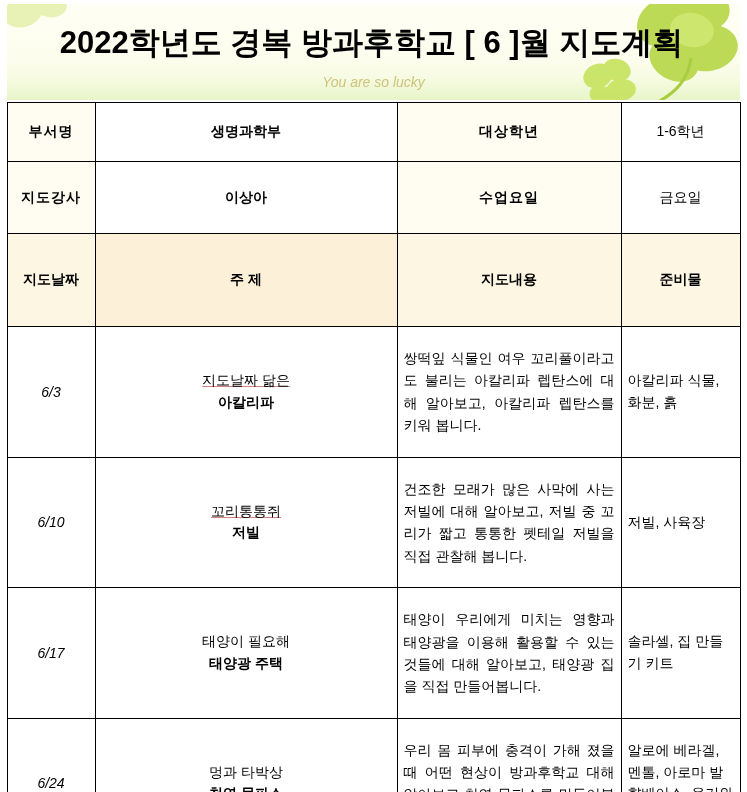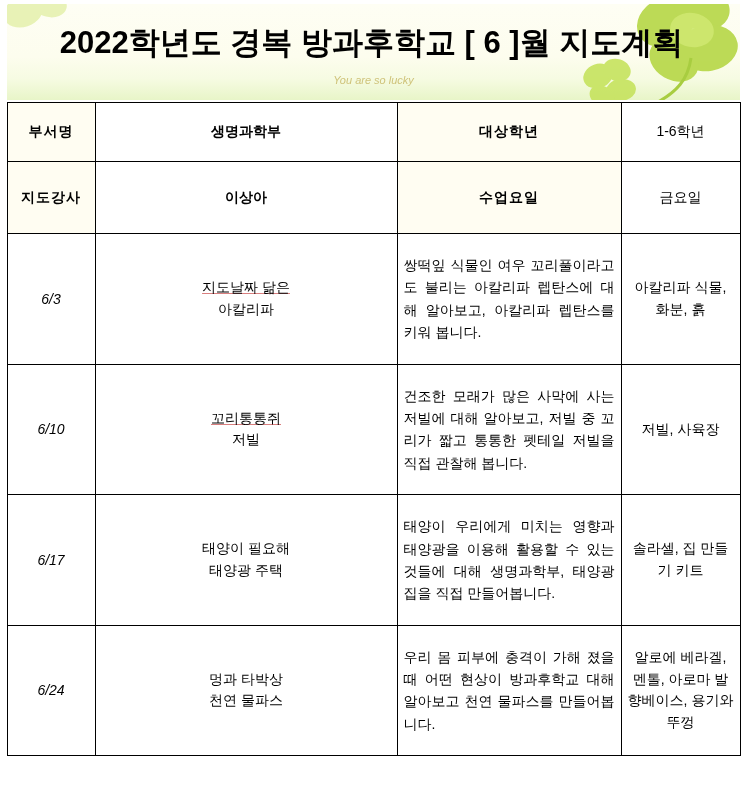--- a/index.html
+++ b/index.html
@@ -46,21 +46,21 @@
     letter-spacing: 0px;
     color: #000;
     z-index: 5;
     white-space: nowrap;
   }
   .banner-sub {
     position: absolute;
     left: 0; right: 0;
     top: 70px;
     text-align: center;
-    font-size: 11px;
+    font-size: 14px;
     color: #cfc37a;
     font-style: italic;
     z-index: 4;
   }
 
   
   table.plan {
     border-collapse: collapse;
     width: 733px;
     margin: 2px auto 0 auto;
@@ -108,31 +108,30 @@
   td.subject {
     text-align: center;
     font-size: 13.5px;
     line-height: 1.55;
   }
   td.subject .u {
     text-decoration: underline;
     text-decoration-color: #d97f7f;
   }
   td.subject .b {
-    font-weight: normal;
+    font-weight: bold;
   }
   td.content {
     text-align: justify;
     text-align-last: left;
     font-size: 13.5px;
     line-height: 1.6;
     padding: 8px 8px 8px 9px;
   }
   td.materials {
-    text-align: center;
     font-size: 13.5px;
     line-height: 1.55;
     margin-left: 28px;
   }
 
   td.note-label {
     text-align: center;
     font-size: 16px;
     font-weight: bold;
     letter-spacing: 4px;
@@ -204,20 +203,26 @@
       <td class="val-plain">1-6학년</td>
     </tr>
 
     <tr class="row-h-2">
       <td class="lbl">지도강사</td>
       <td class="val" colspan="2">이상아</td>
       <td class="lbl">수업요일</td>
       <td class="val-plain">금요일</td>
     </tr>
 
+    <tr>
+      <td class="hdr">지도날짜</td>
+      <td class="hdr subject" colspan="2">주  제</td>
+      <td class="hdr">지도내용</td>
+      <td class="hdr">준비물</td>
+    </tr>
 
     <tr class="row-body">
       <td class="date">6/3</td>
       <td class="subject" colspan="2">
         <span class="u">지도날짜 닮은</span><br>
         <span class="b">아칼리파</span>
       </td>
       <td class="content">쌍떡잎 식물인 여우 꼬리풀이라고도 불리는 아칼리파 렙탄스에 대해 알아보고, 아칼리파 렙탄스를 키워 봅니다.</td>
       <td class="materials">아칼리파 식물, 화분, 흙</td>
     </tr>
@@ -231,21 +236,21 @@
       <td class="content">건조한 모래가 많은 사막에 사는 저빌에 대해 알아보고, 저빌 중 꼬리가 짧고 통통한 펫테일 저빌을 직접 관찰해 봅니다.</td>
       <td class="materials">저빌, 사육장</td>
     </tr>
 
     <tr class="row-body">
       <td class="date">6/17</td>
       <td class="subject" colspan="2">
         <span>태양이 필요해</span><br>
         <span class="b">태양광 주택</span>
       </td>
-      <td class="content">태양이 우리에게 미치는 영향과 태양광을 이용해 활용할 수 있는 것들에 대해 생명과학부, 태양광 집을 직접 만들어봅니다.</td>
+      <td class="content">태양이 우리에게 미치는 영향과 태양광을 이용해 활용할 수 있는 것들에 대해 알아보고, 태양광 집을 직접 만들어봅니다.</td>
       <td class="materials">솔라셀, 집 만들기 키트</td>
     </tr>
 
     <tr class="row-body">
       <td class="date">6/24</td>
       <td class="subject" colspan="2">
         <span>멍과 타박상</span><br>
         <span class="b">천연 물파스</span>
       </td>
       <td class="content">우리 몸 피부에 충격이 가해 졌을 때 어떤 현상이 방과후학교 대해 알아보고 천연 물파스를 만들어봅니다.</td>

